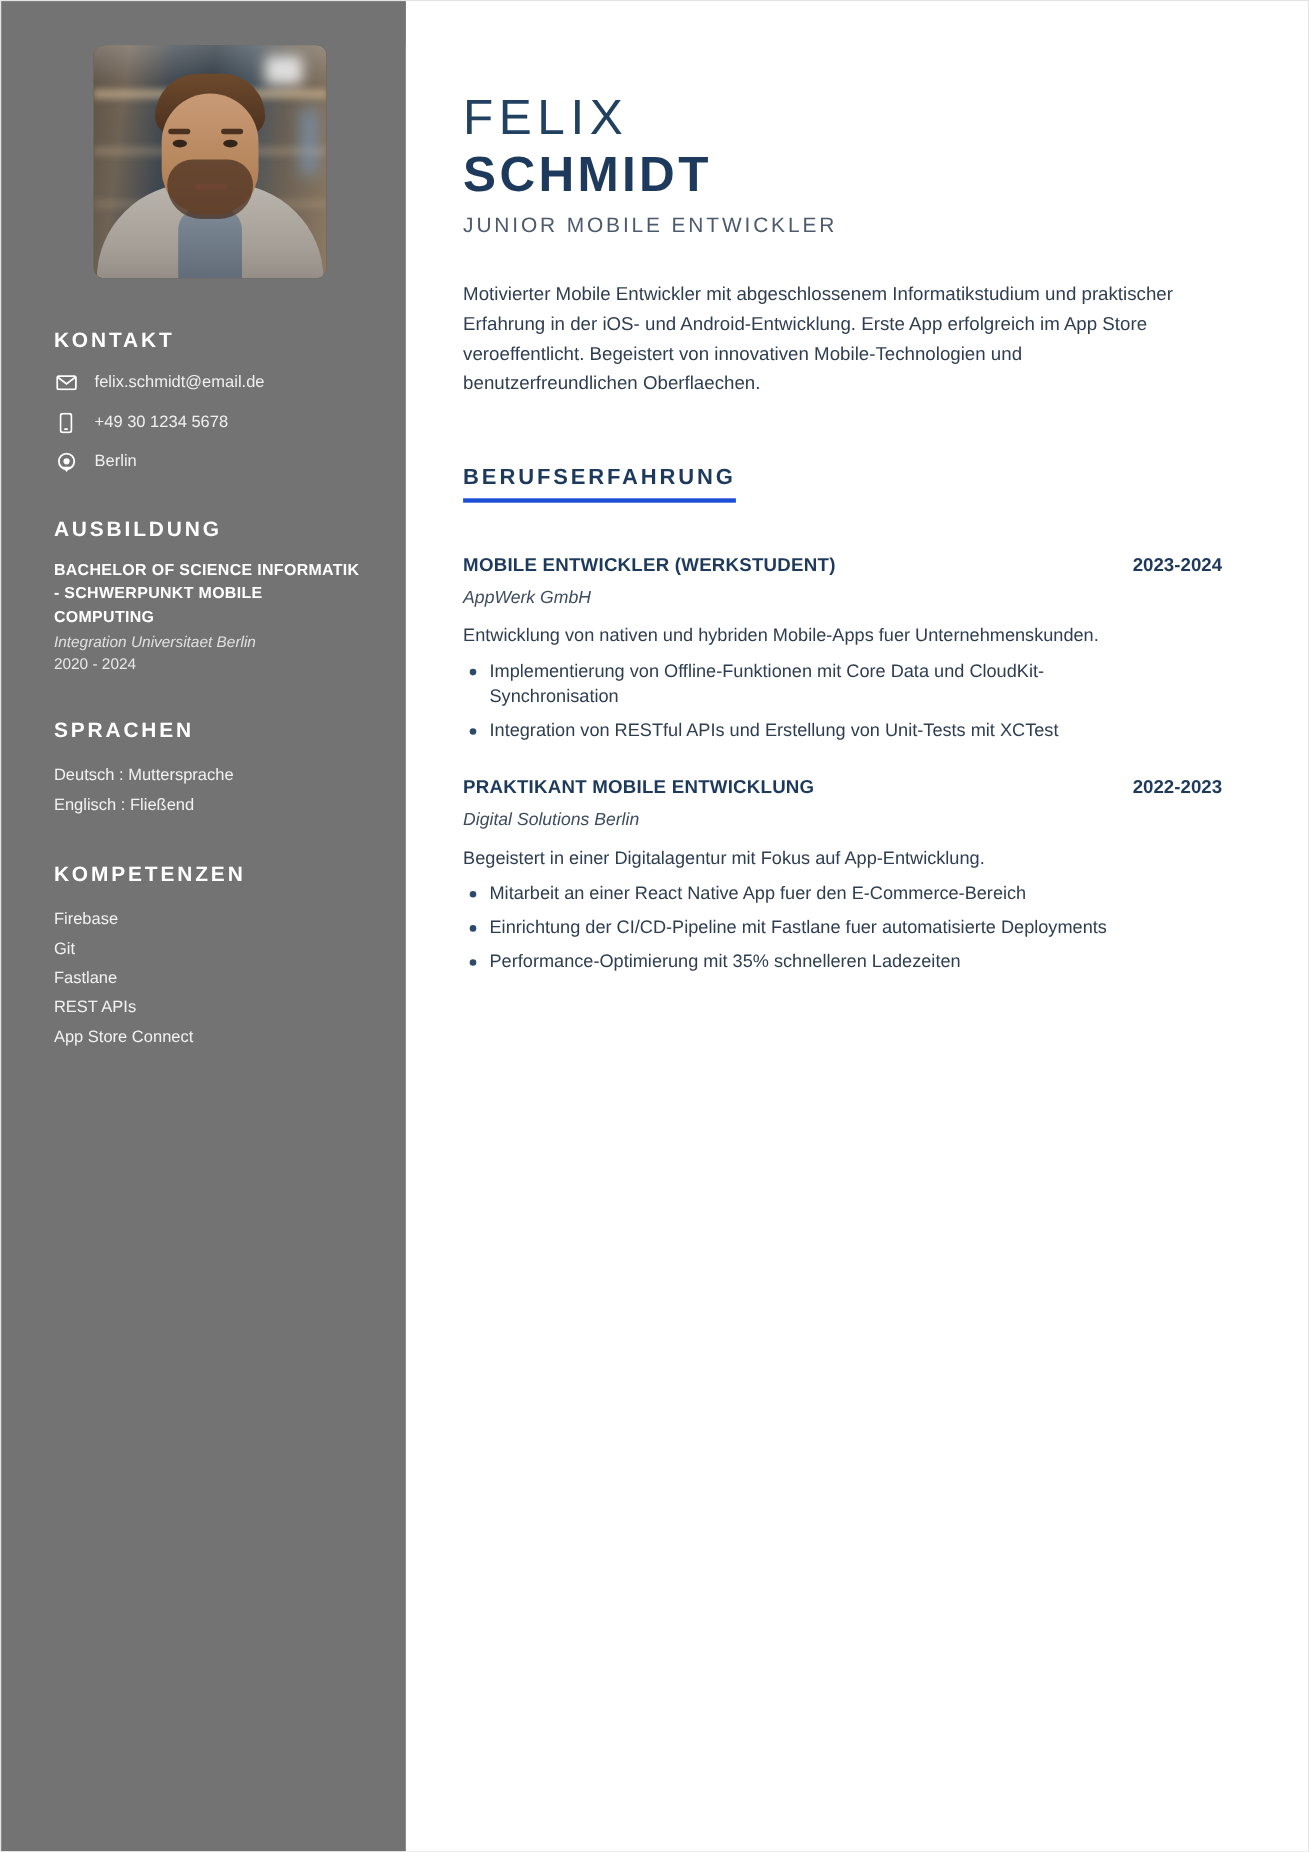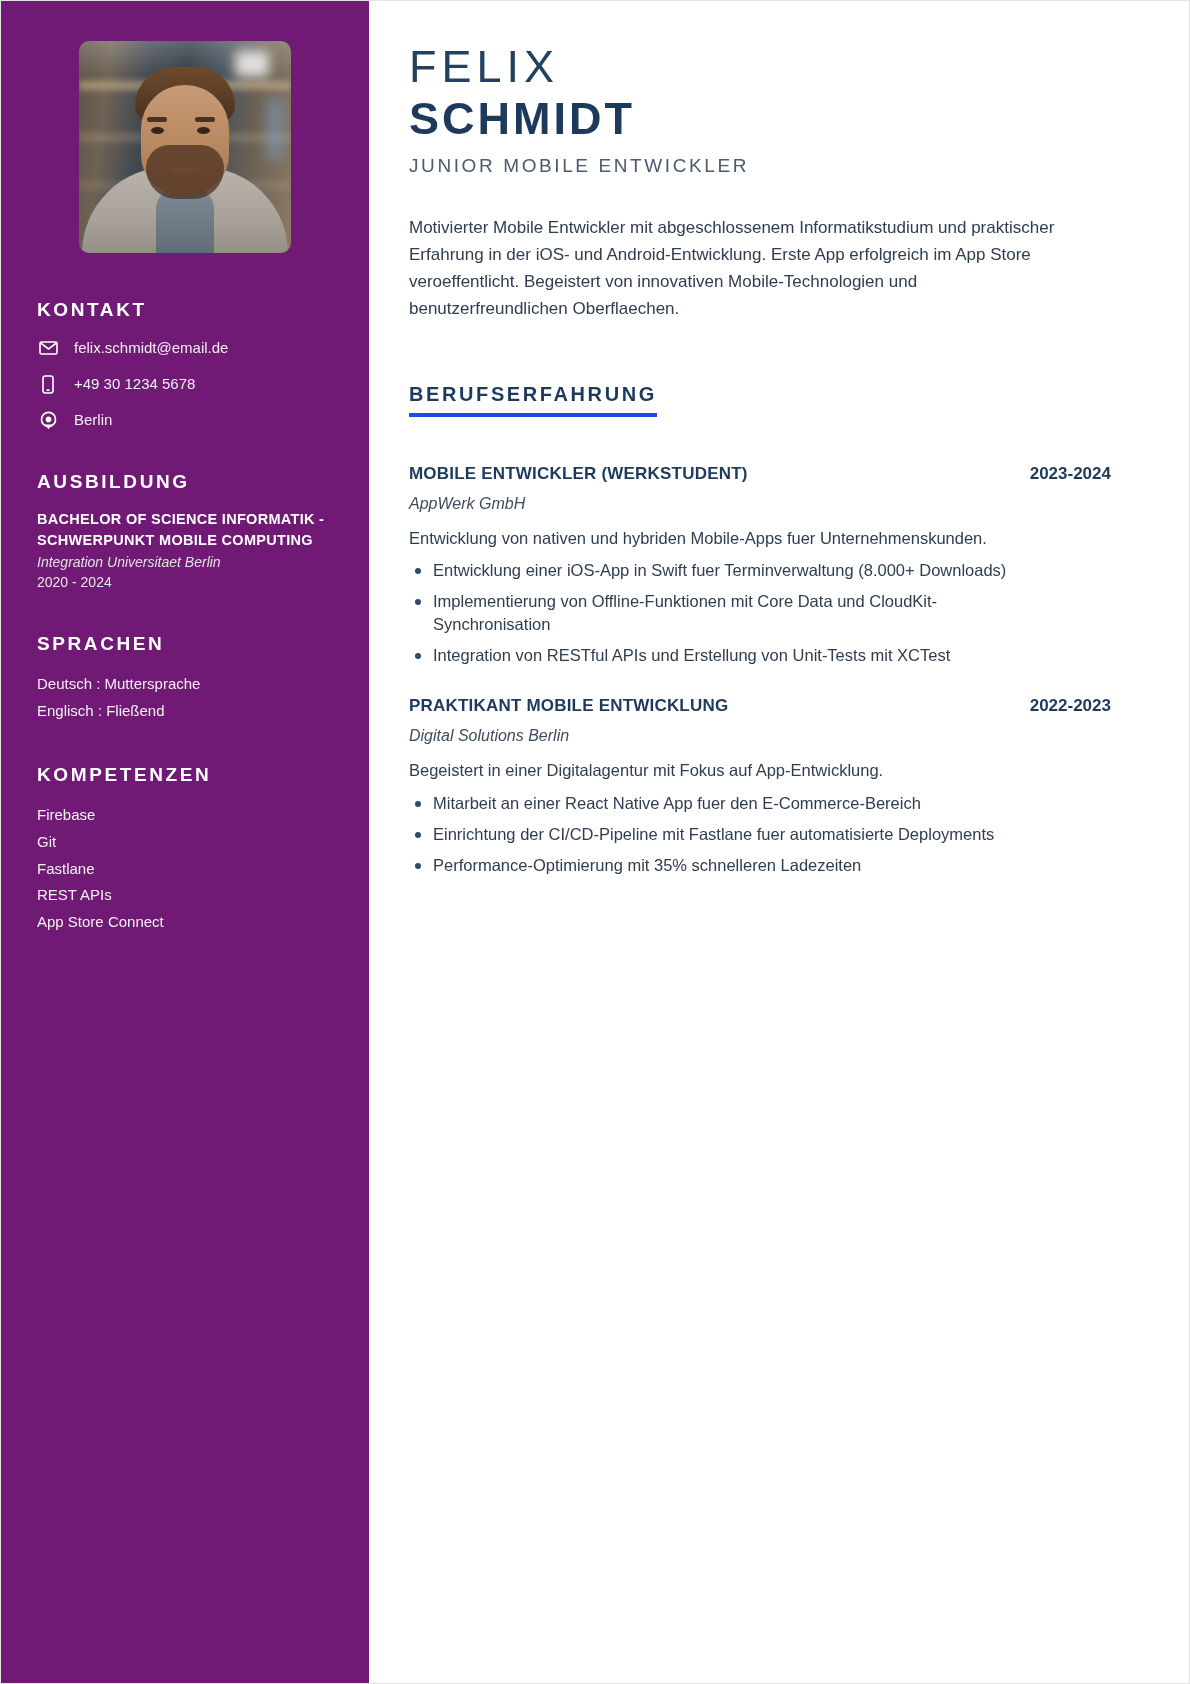--- a/index.html
+++ b/index.html
@@ -18,23 +18,23 @@
     background: #ffffff;
     overflow: hidden;
     display: flex;
     border: 1px solid #e4e4e4;
   }
 
   
   .sidebar {
     width: 368px;
     flex: 0 0 368px;
-    background: #701a75;
+    background: #737373;
     color: #ffffff;
-    padding: 36px 36px 40px 36px;
+    padding: 36px 36px 40px 48px;
   }
   .photo-wrap {
     width: 212px;
     height: 212px;
     margin: 4px auto 0 auto;
     border-radius: 10px;
     overflow: hidden;
     position: relative;
     background: #6a6257;
   }
@@ -227,22 +227,23 @@
   }
   .cert-org {
     font-size: 13.5px;
     color: #d8d8d8;
     margin-top: 3px;
   }
 
   
   .main {
     flex: 1 1 auto;
-    padding: 42px 78px 40px 40px;
+    padding: 42px 78px 40px 52px;
     background: #ffffff;
+    margin-top: 40px;
   }
   .name-first {
     font-size: 45px;
     font-weight: 400;
     letter-spacing: 5px;
     color: #22405f;
     line-height: 1.08;
   }
   .name-last {
     font-size: 45px;
@@ -436,21 +437,20 @@
     </div>
 
     <article class="job">
       <div class="job-head">
         <span class="job-role">MOBILE ENTWICKLER (WERKSTUDENT)</span>
         <span class="job-date">2023-2024</span>
       </div>
       <div class="job-company">AppWerk GmbH</div>
       <div class="job-desc">Entwicklung von nativen und hybriden Mobile-Apps fuer Unternehmenskunden.</div>
       <ul class="bullets">
-        <li>Entwicklung einer iOS-App in Swift fuer Terminverwaltung (8.000+ Downloads)</li>
         <li>Implementierung von Offline-Funktionen mit Core Data und CloudKit-Synchronisation</li>
         <li>Integration von RESTful APIs und Erstellung von Unit-Tests mit XCTest</li>
       </ul>
     </article>
 
     <article class="job">
       <div class="job-head">
         <span class="job-role">PRAKTIKANT MOBILE ENTWICKLUNG</span>
         <span class="job-date">2022-2023</span>
       </div>

